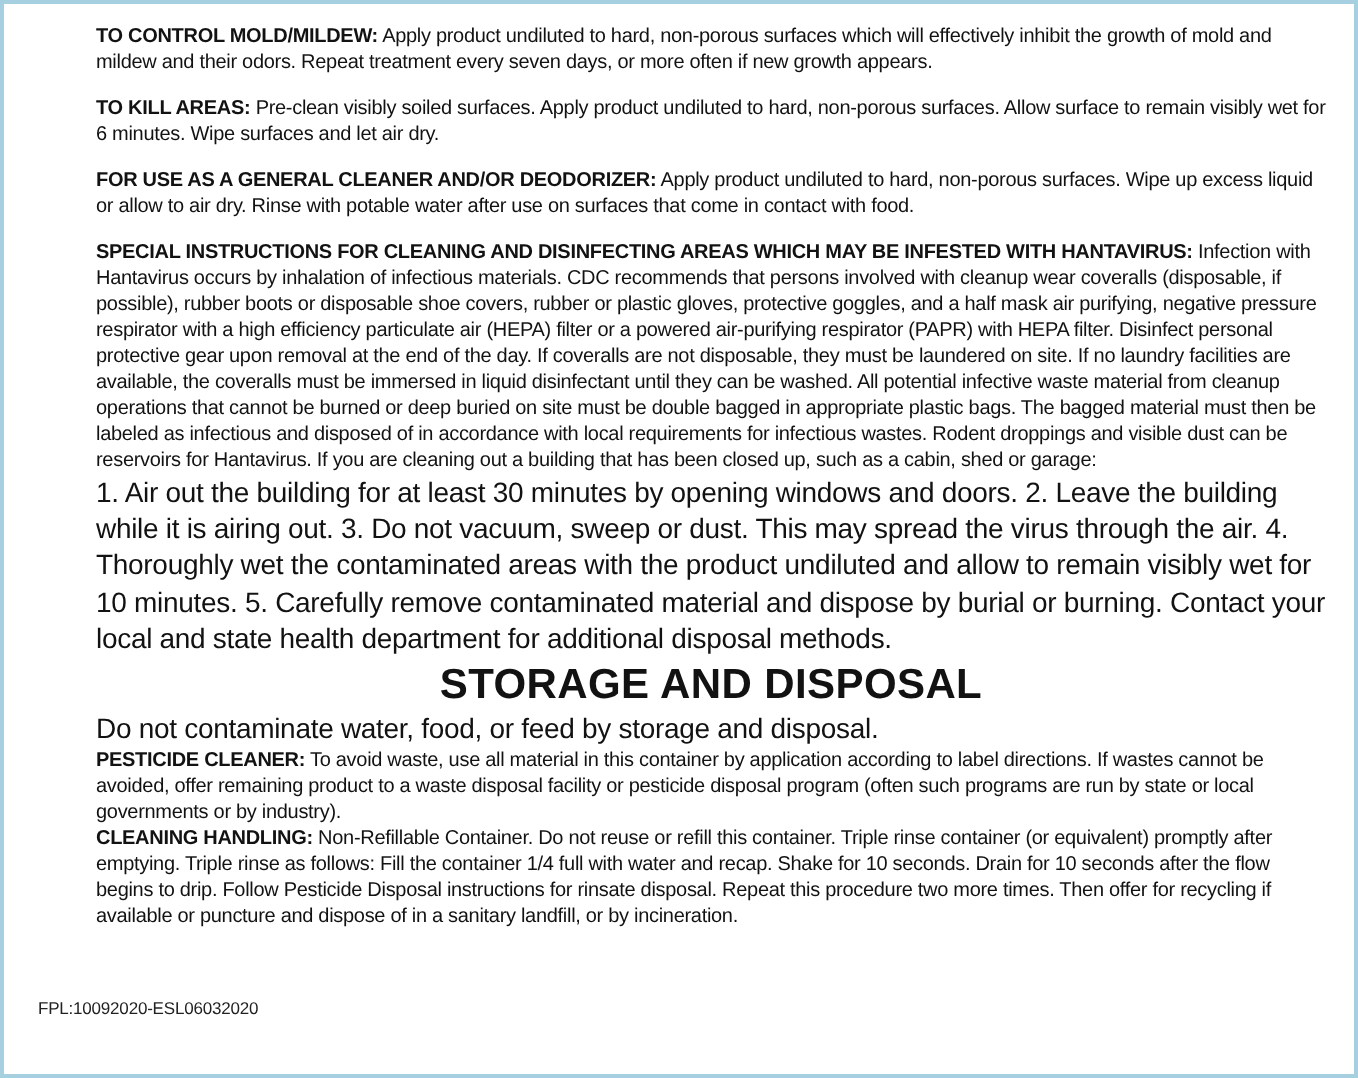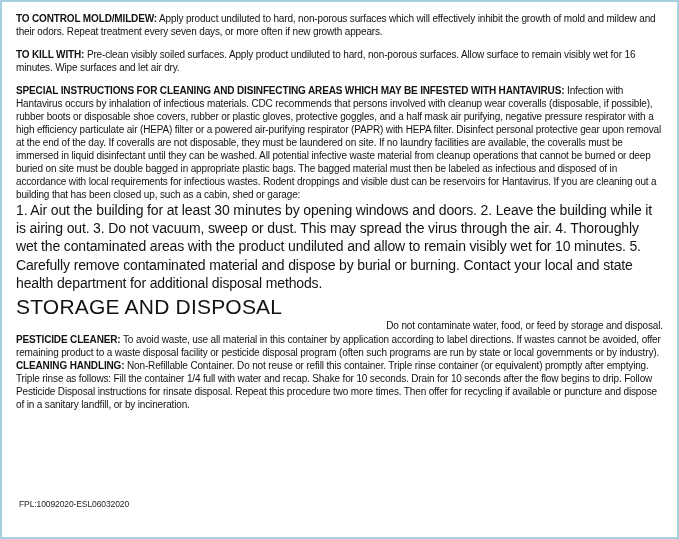--- a/index.html
+++ b/index.html
@@ -13,20 +13,21 @@
     height: 539px;
     box-sizing: border-box;
     background: #ffffff;
     border: 2px solid #a6d0df;
     font-family: "Liberation Sans", sans-serif;
     color: #121212;
     overflow: hidden;
   }
   .label-content {
     padding: 10px 14px 0 14px;
+    margin-left: 32px;
   }
   .para {
     font-size: 10px;
     line-height: 1.3;
     letter-spacing: -0.15px;
     margin: 0 0 10px 0;
     text-align: left;
   }
   .para.tight {
     margin-bottom: 0;
@@ -35,28 +36,29 @@
     font-weight: bold;
   }
   .steps {
     font-size: 14px;
     line-height: 1.3;
     letter-spacing: -0.15px;
     margin: 0;
   }
   .sd-title {
     font-size: 21px;
-    font-weight: normal;
+    font-weight: bold;
+    text-align: center;
     letter-spacing: 0.2px;
     margin: 3px 0 0 0;
     line-height: 1.15;
   }
   .sd-subtitle {
-    font-size: 10px;
-    text-align: right;
+    font-size: 14px;
+    text-align: left;
     letter-spacing: -0.15px;
     margin: 0 0 1px 0;
     line-height: 1.3;
   }
   .footer-code {
     position: absolute;
     left: 17px;
     bottom: 28px;
     font-size: 8.5px;
     letter-spacing: -0.1px;
@@ -69,24 +71,28 @@
 
 <div class="label-page">
   <div class="label-content">
 
     <p class="para">
       <span class="lead">TO CONTROL MOLD/MILDEW:</span>
       <span>Apply product undiluted to hard, non-porous surfaces which will effectively inhibit the growth of mold and mildew and their odors. Repeat treatment every seven days, or more often if new growth appears.</span>
     </p>
 
     <p class="para">
-      <span class="lead">TO KILL WITH:</span>
-      <span>Pre-clean visibly soiled surfaces. Apply product undiluted to hard, non-porous surfaces. Allow surface to remain visibly wet for 16 minutes. Wipe surfaces and let air dry.</span>
+      <span class="lead">TO KILL AREAS:</span>
+      <span>Pre-clean visibly soiled surfaces. Apply product undiluted to hard, non-porous surfaces. Allow surface to remain visibly wet for 6 minutes. Wipe surfaces and let air dry.</span>
     </p>
 
+    <p class="para">
+      <span class="lead">FOR USE AS A GENERAL CLEANER AND/OR DEODORIZER:</span>
+      <span>Apply product undiluted to hard, non-porous surfaces. Wipe up excess liquid or allow to air dry. Rinse with potable water after use on surfaces that come in contact with food.</span>
+    </p>
 
     <p class="para tight">
       <span class="lead">SPECIAL INSTRUCTIONS FOR CLEANING AND DISINFECTING AREAS WHICH MAY BE INFESTED WITH HANTAVIRUS:</span>
       <span>Infection with Hantavirus occurs by inhalation of infectious materials. CDC recommends that persons involved with cleanup wear coveralls (disposable, if possible), rubber boots or disposable shoe covers, rubber or plastic gloves, protective goggles, and a half mask air purifying, negative pressure respirator with a high efficiency particulate air (HEPA) filter or a powered air-purifying respirator (PAPR) with HEPA filter. Disinfect personal protective gear upon removal at the end of the day. If coveralls are not disposable, they must be laundered on site. If no laundry facilities are available, the coveralls must be immersed in liquid disinfectant until they can be washed. All potential infective waste material from cleanup operations that cannot be burned or deep buried on site must be double bagged in appropriate plastic bags. The bagged material must then be labeled as infectious and disposed of in accordance with local requirements for infectious wastes. Rodent droppings and visible dust can be reservoirs for Hantavirus. If you are cleaning out a building that has been closed up, such as a cabin, shed or garage:</span>
     </p>
 
     <div class="steps">1. Air out the building for at least 30 minutes by opening windows and doors. 2. Leave the building while it is airing out. 3. Do not vacuum, sweep or dust. This may spread the virus through the air. 4. Thoroughly wet the contaminated areas with the product undiluted and allow to remain visibly wet for 10 minutes. 5. Carefully remove contaminated material and dispose by burial or burning. Contact your local and state health department for additional disposal methods.</div>
 
     <h1 class="sd-title">STORAGE AND DISPOSAL</h1>
     <div class="sd-subtitle">Do not contaminate water, food, or feed by storage and disposal.</div>

